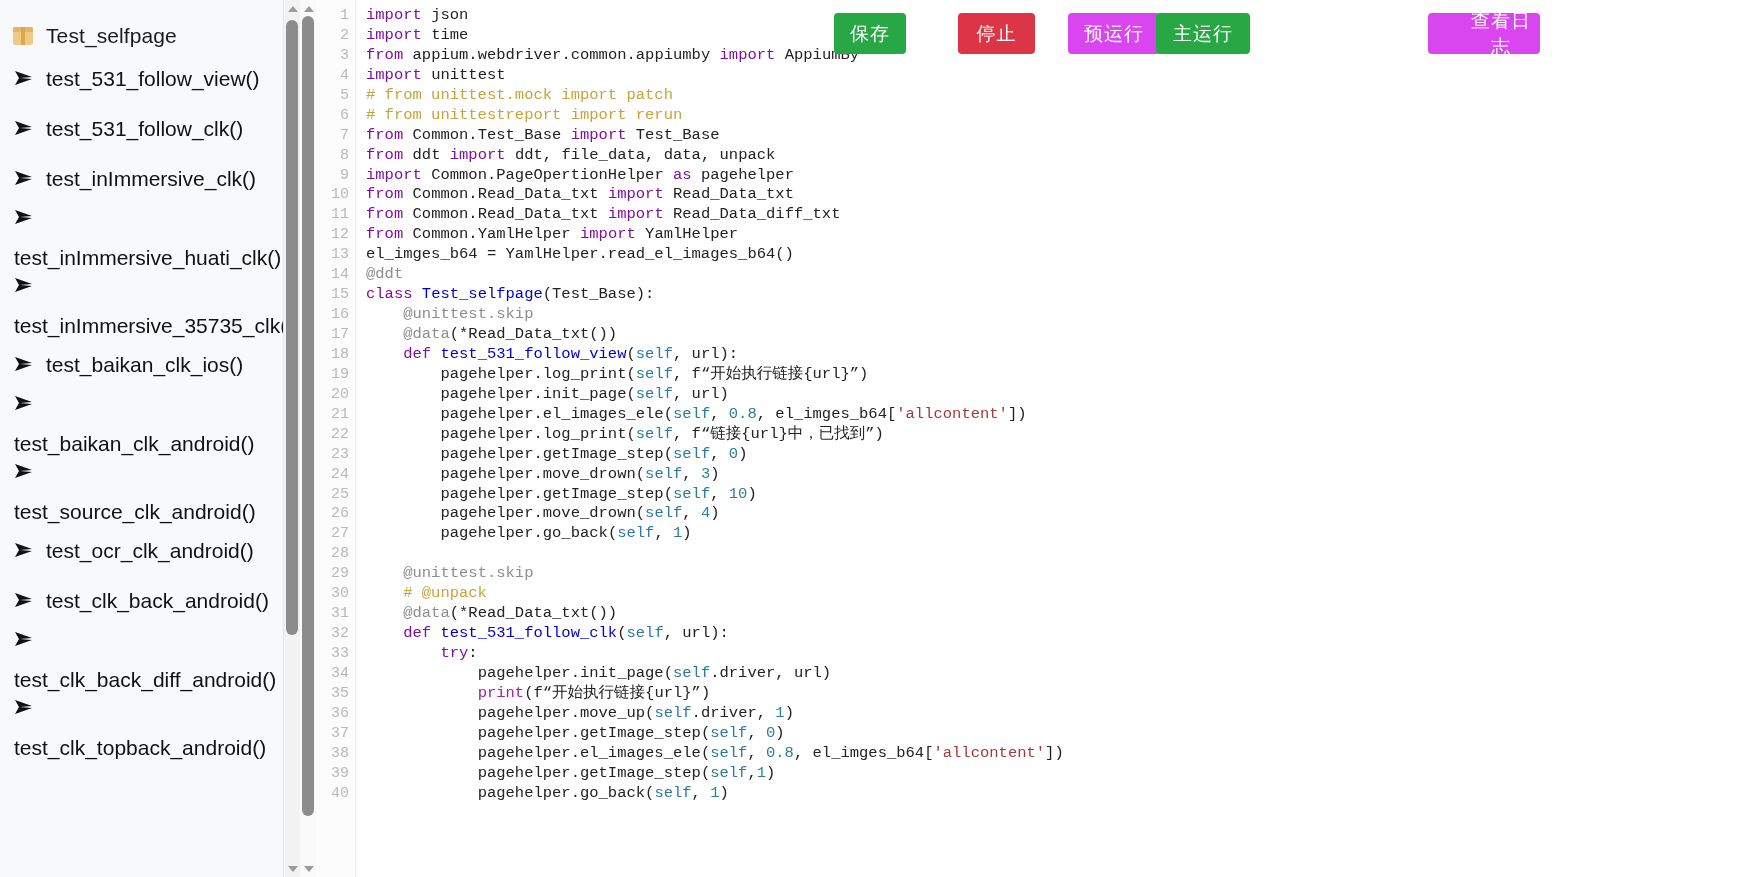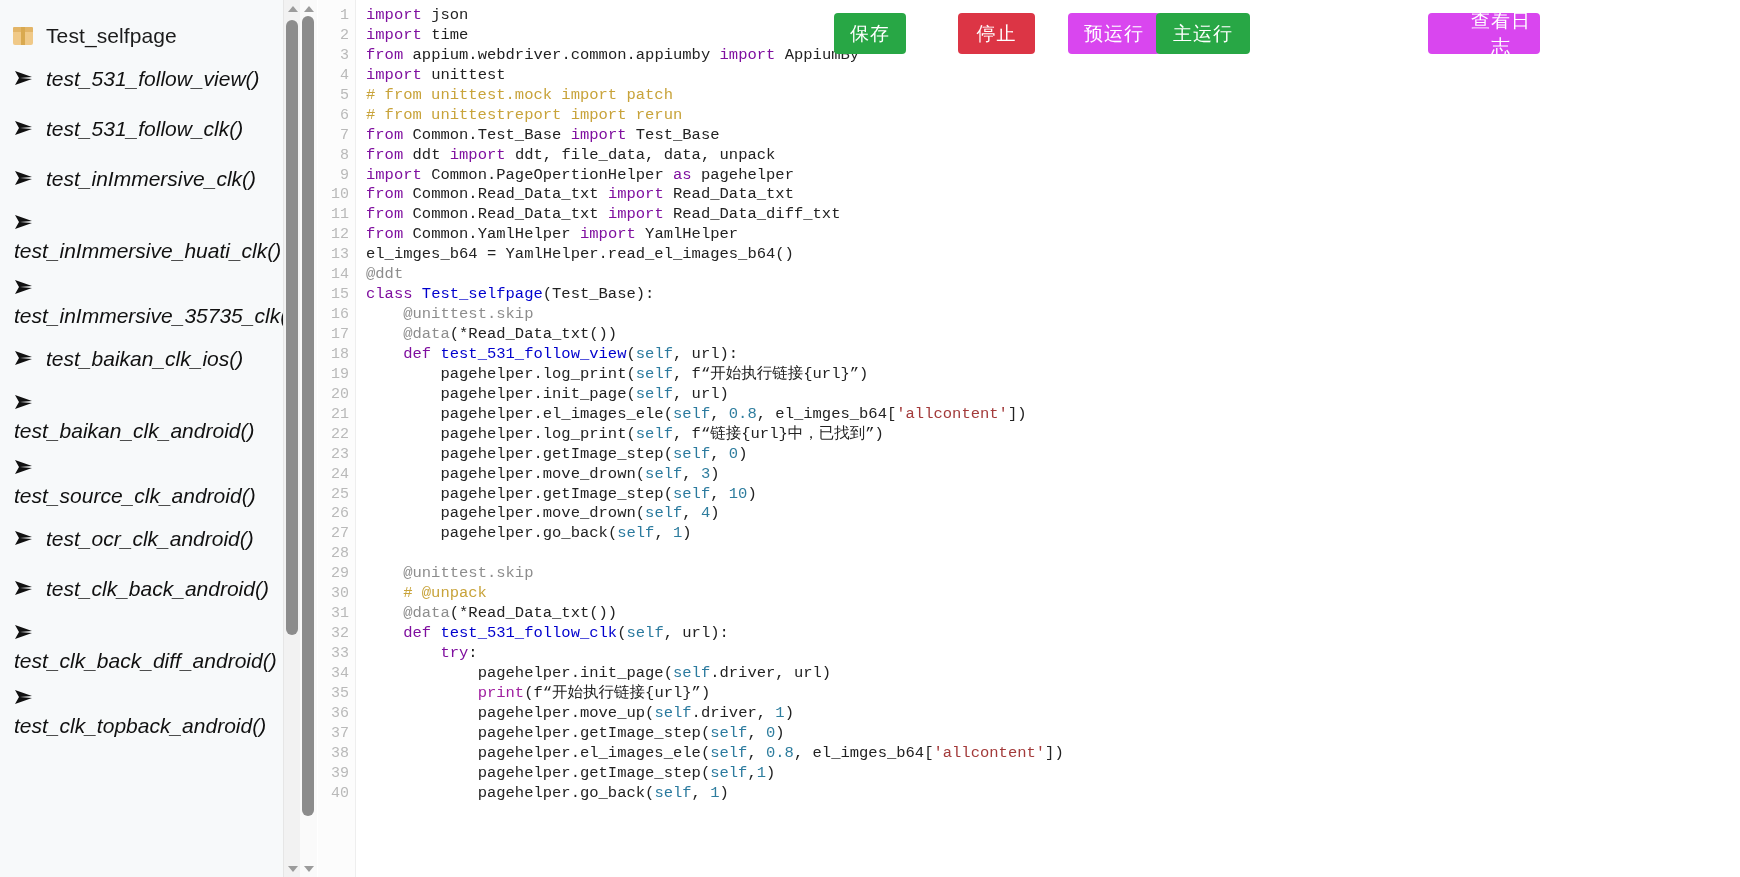--- a/index.html
+++ b/index.html
@@ -73,27 +73,26 @@
     font-size: 21px;
     color: #1b1b1b;
     letter-spacing: 0.1px;
     white-space: nowrap;
   }
 
   .tree-item {
     display: flex;
     align-items: center;
     flex-wrap: wrap;
-    gap: 0 10px;
+    gap: 12px 10px;
     padding: 0 6px 0 14px;
     box-sizing: border-box;
     width: 300px;
     min-height: 50px;
     align-content: center;
-    font-style: italic;
   }
   .tree-item.wrapped { min-height: 65px; }
 
   .method-icon {
     flex: 0 0 auto;
     width: 22px;
     height: 24px;
     position: relative;
     display: inline-block;
     margin-top: 4px;

